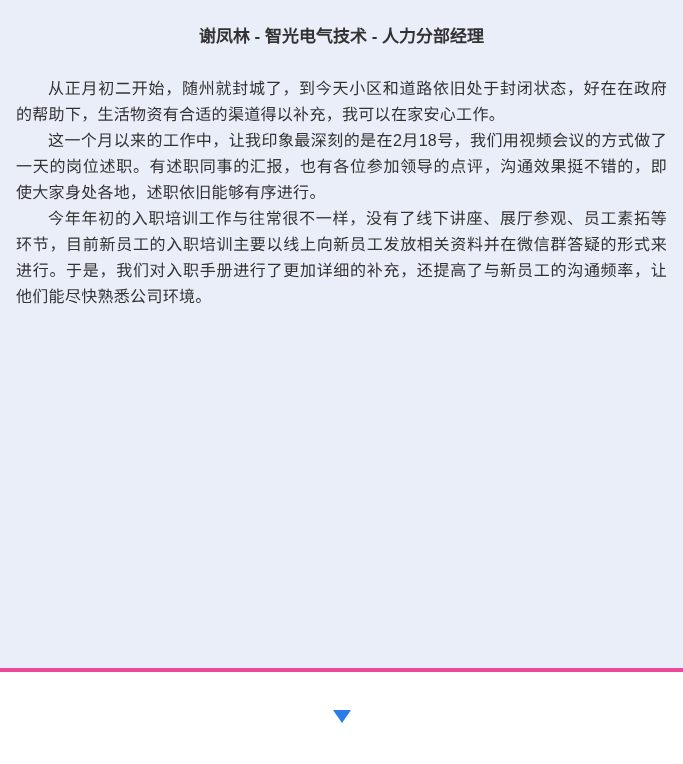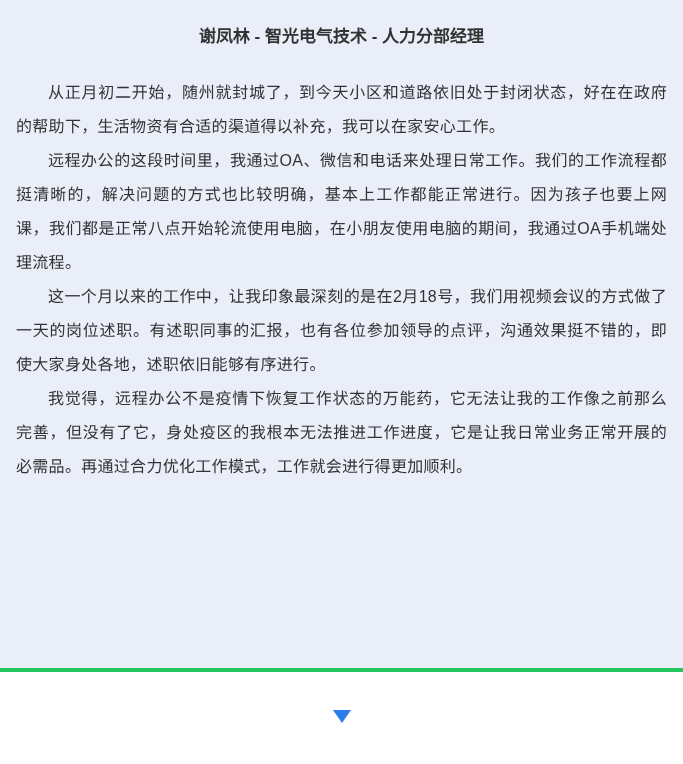--- a/index.html
+++ b/index.html
@@ -8,37 +8,37 @@
     width: 683px;
     height: 764px;
     background: #ffffff;
     font-family: "Liberation Sans", "DejaVu Sans", sans-serif;
     overflow: hidden;
   }
   .panel {
     width: 683px;
     min-height: 672px;
     background: #eaeef9;
-    border-bottom: 4px solid #22c55e;
+    border-bottom: 4px solid #ec4899;
     padding: 22px 16px 12px 16px;
   }
   .title, .location {
     margin: 0;
     text-align: center;
     font-size: 17px;
     line-height: 30px;
     font-weight: bold;
     color: #333333;
   }
   .article-body { margin-top: 24px; }
   .article-body p {
     margin: 0;
     padding: 0;
     font-size: 16px;
-    line-height: 34px;
+    line-height: 26px;
     color: #333333;
     text-align: justify;
     text-indent: 2em;
     letter-spacing: 0.3px;
   }
   .footer {
     width: 683px;
     height: 88px;
     display: flex;
     align-items: center;
@@ -57,23 +57,22 @@
 </head>
 <body>
 
 <div>
 
   <section class="panel">
     <h1 class="title">谢凤林 - 智光电气技术 - 人力分部经理</h1>
 
     <div class="article-body">
       <p>从正月初二开始，随州就封城了，到今天小区和道路依旧处于封闭状态，好在在政府的帮助下，生活物资有合适的渠道得以补充，我可以在家安心工作。</p>
-      <p>远程办公的这段时间里，我通过OA、微信和电话来处理日常工作。我们的工作流程都挺清晰的，解决问题的方式也比较明确，基本上工作都能正常进行。因为孩子也要上网课，我们都是正常八点开始轮流使用电脑，在小朋友使用电脑的期间，我通过OA手机端处理流程。</p>
       <p>这一个月以来的工作中，让我印象最深刻的是在2月18号，我们用视频会议的方式做了一天的岗位述职。有述职同事的汇报，也有各位参加领导的点评，沟通效果挺不错的，即使大家身处各地，述职依旧能够有序进行。</p>
-      <p>我觉得，远程办公不是疫情下恢复工作状态的万能药，它无法让我的工作像之前那么完善，但没有了它，身处疫区的我根本无法推进工作进度，它是让我日常业务正常开展的必需品。再通过合力优化工作模式，工作就会进行得更加顺利。</p>
+      <p>今年年初的入职培训工作与往常很不一样，没有了线下讲座、展厅参观、员工素拓等环节，目前新员工的入职培训主要以线上向新员工发放相关资料并在微信群答疑的形式来进行。于是，我们对入职手册进行了更加详细的补充，还提高了与新员工的沟通频率，让他们能尽快熟悉公司环境。</p>
     </div>
   </section>
 
   <div class="footer">
     <div class="arrow-down"></div>
   </div>
 
 </div>
 
 </body></html>

